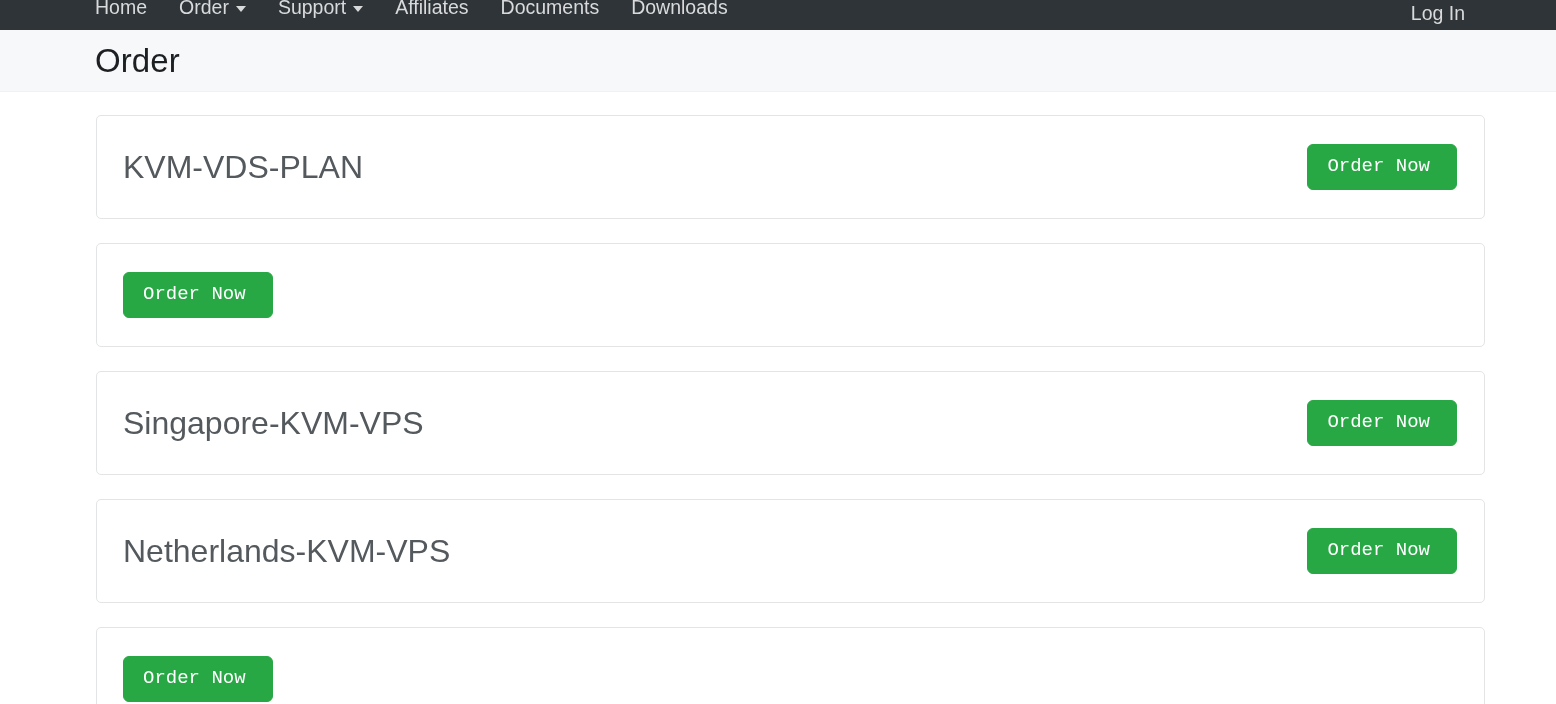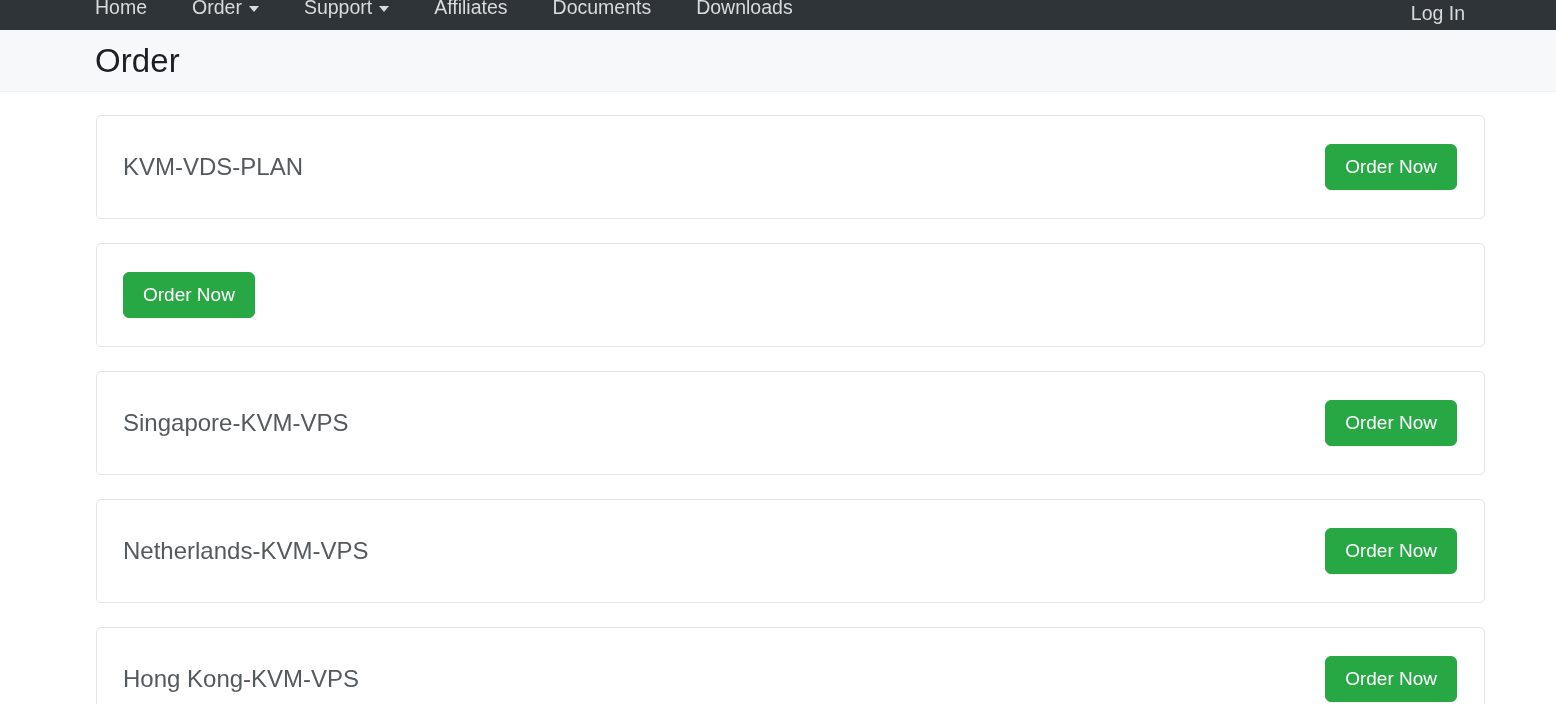--- a/index.html
+++ b/index.html
@@ -30,21 +30,21 @@
     height: 30px;
     width: 100%;
   }
   .nav-left {
     position: absolute;
     left: 95px;
     top: 0;
     height: 14px;
     display: flex;
     align-items: flex-start;
-    gap: 17px;
+    gap: 4px;
   }
   .nav-right {
     position: absolute;
     right: 77px;
     top: 0;
     height: 30px;
     display: flex;
     align-items: center;
   }
   .nav-link {
@@ -102,35 +102,35 @@
     border: 1px solid #e2e4e6;
     border-radius: 5px;
     margin-bottom: 24px;
     display: flex;
     align-items: center;
     justify-content: space-between;
     padding-left: 26px;
     padding-right: 27px;
   }
   .card-title {
-    font-size: 24px;
+    font-size: 32px;
     font-weight: 400;
     color: #54595e;
     line-height: 1.2;
     white-space: nowrap;
   }
   .order-btn {
     background: #28a745;
     color: #ffffff;
-    font-family: Liberation Sans, sans-serif;
+    font-family: Liberation Mono, monospace;
     font-size: 19px;
     line-height: 1;
     border: 1px solid #28a745;
     border-radius: 6px;
-    padding: 12px 19px 13px 19px;
+    padding: 12px 26px 13px 19px;
     cursor: pointer;
     white-space: nowrap;
   }
 </style>
 </head>
 <body>
 
 <div class="navbar">
   <div class="nav-inner">
     <div class="nav-left">
@@ -182,17 +182,16 @@
     <div class="card-title">Singapore-KVM-VPS</div>
     <button class="order-btn">Order Now</button>
   </div>
 
   <div class="card">
     <div class="card-title">Netherlands-KVM-VPS</div>
     <button class="order-btn">Order Now</button>
   </div>
 
   <div class="card">
-    <div class="card-title">Hong Kong-KVM-VPS</div>
     <button class="order-btn">Order Now</button>
   </div>
 
 </div>
 
 </body></html>

